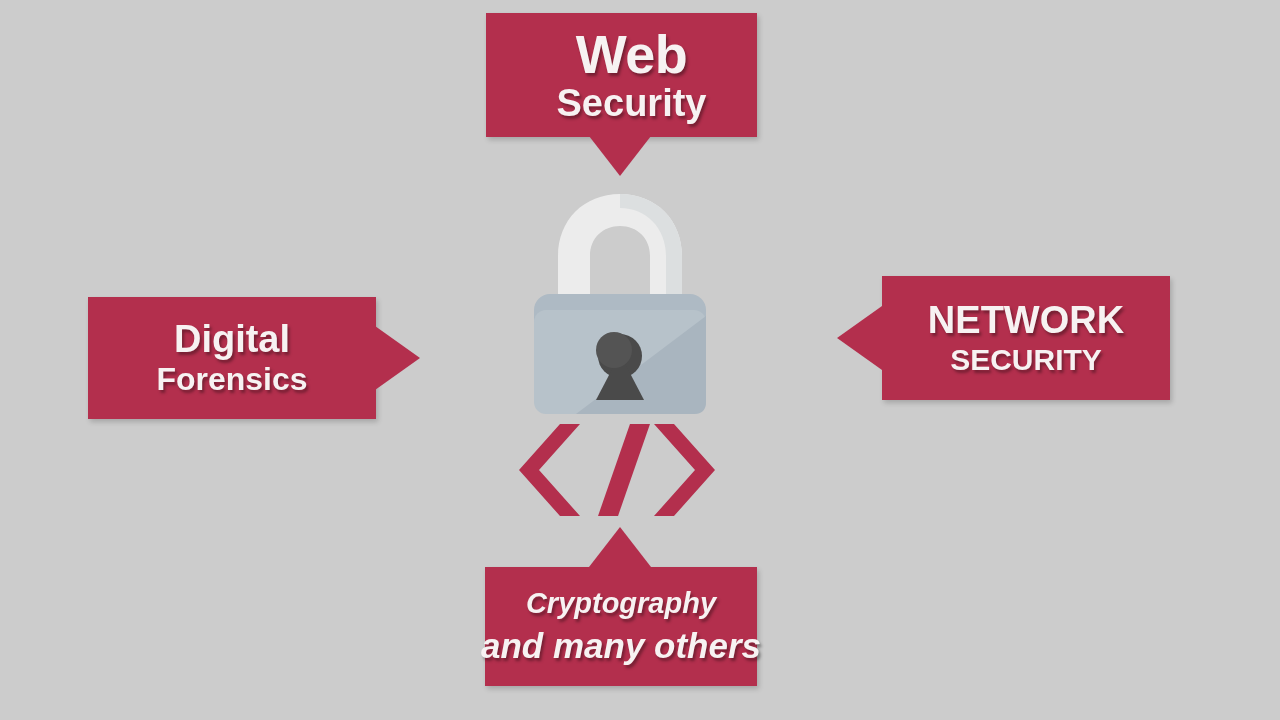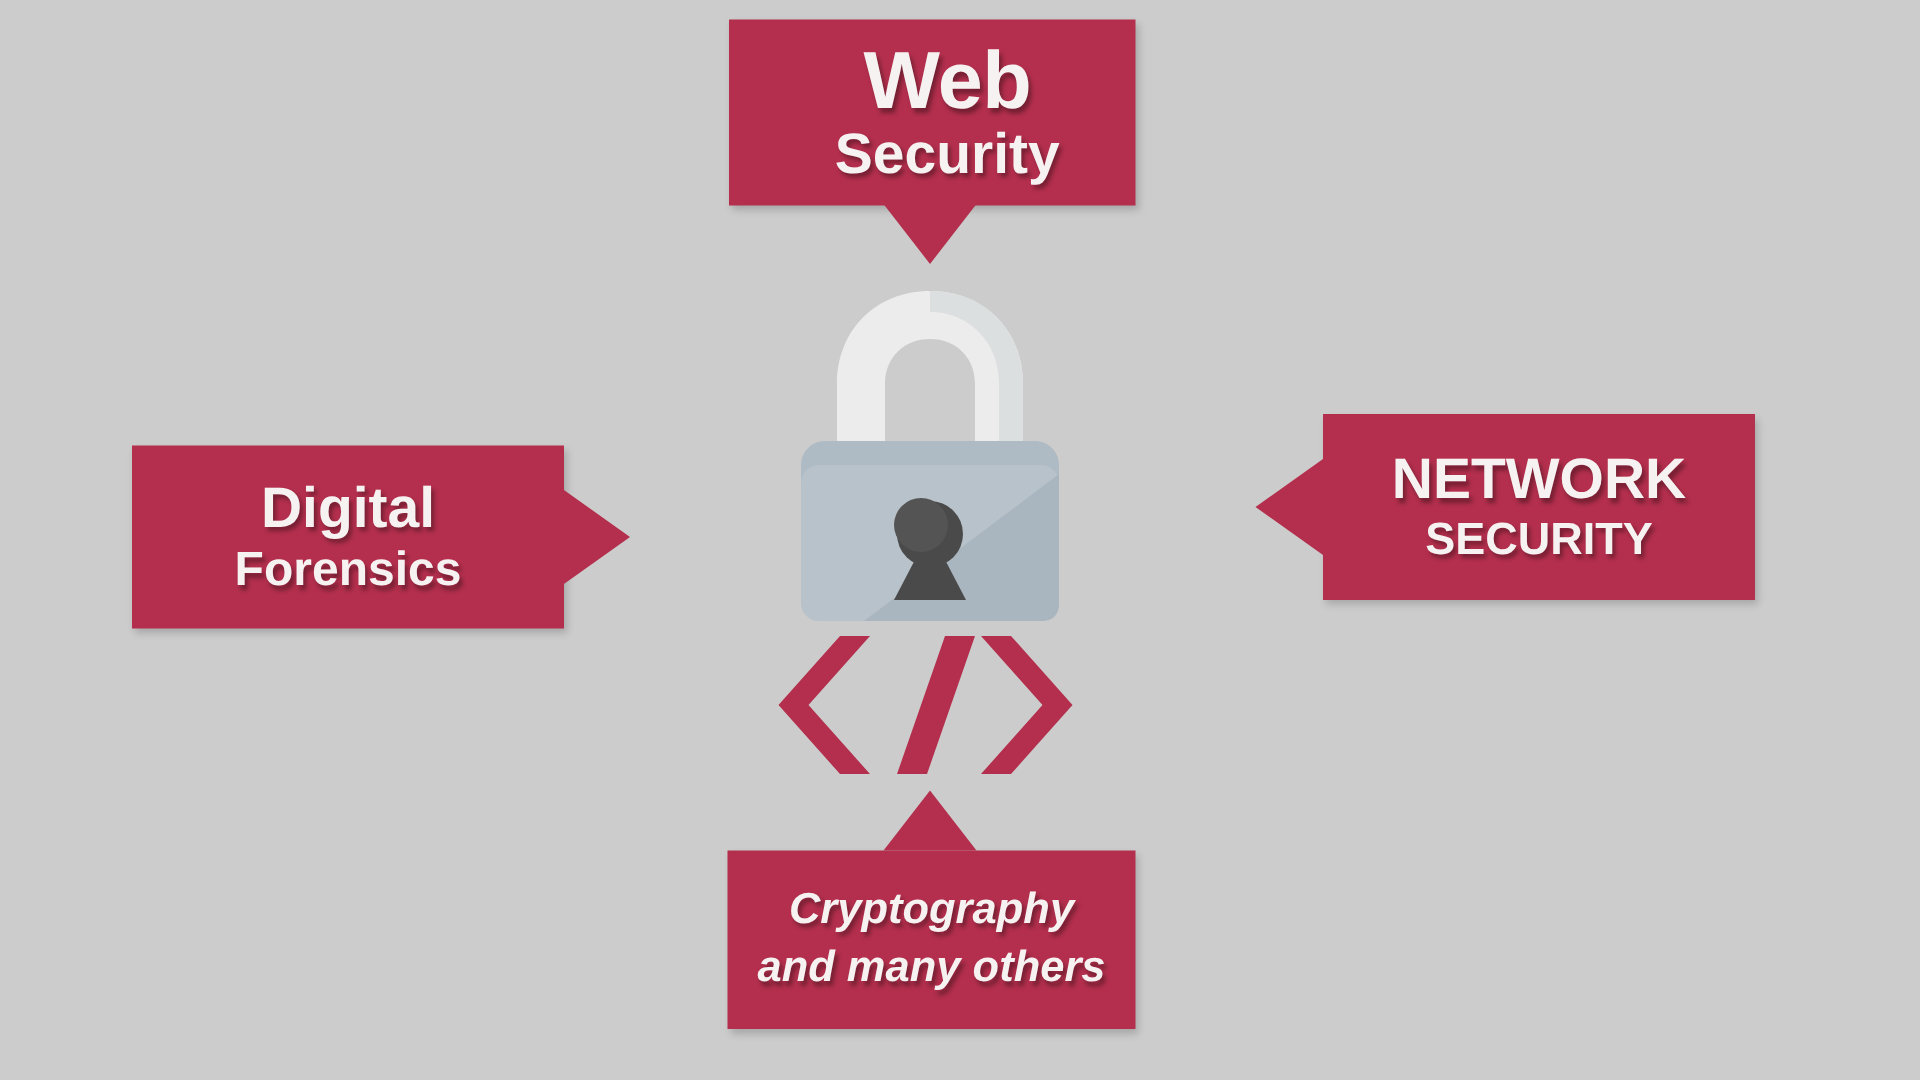--- a/index.html
+++ b/index.html
@@ -84,21 +84,21 @@
     left: 882px; top: 276px; width: 288px; height: 124px;
   }
   #box-network .line1 { font-size: 38px; font-weight: bold; letter-spacing: 0px; }
   #box-network .line2 { font-size: 30px; font-weight: bold; margin-top: 5px; }
   #tip-network { left: 837px; top: 306px; }
 
   #box-crypto {
     left: 485px; top: 567px; width: 272px; height: 119px; font-style: italic;
   }
   #box-crypto .line1 { font-size: 29px; font-weight: bold; }
-  #box-crypto .line2 { font-size: 29px; font-weight: bold; margin-top: 9px; }
+  #box-crypto .line2 { font-size: 35px; font-weight: bold; margin-top: 9px; }
   #tip-crypto { left: 589px; top: 527px; }
 
   
   #padlock {
     position: absolute;
     left: 520px;
     top: 186px;
     width: 200px;
     height: 230px;
   }

